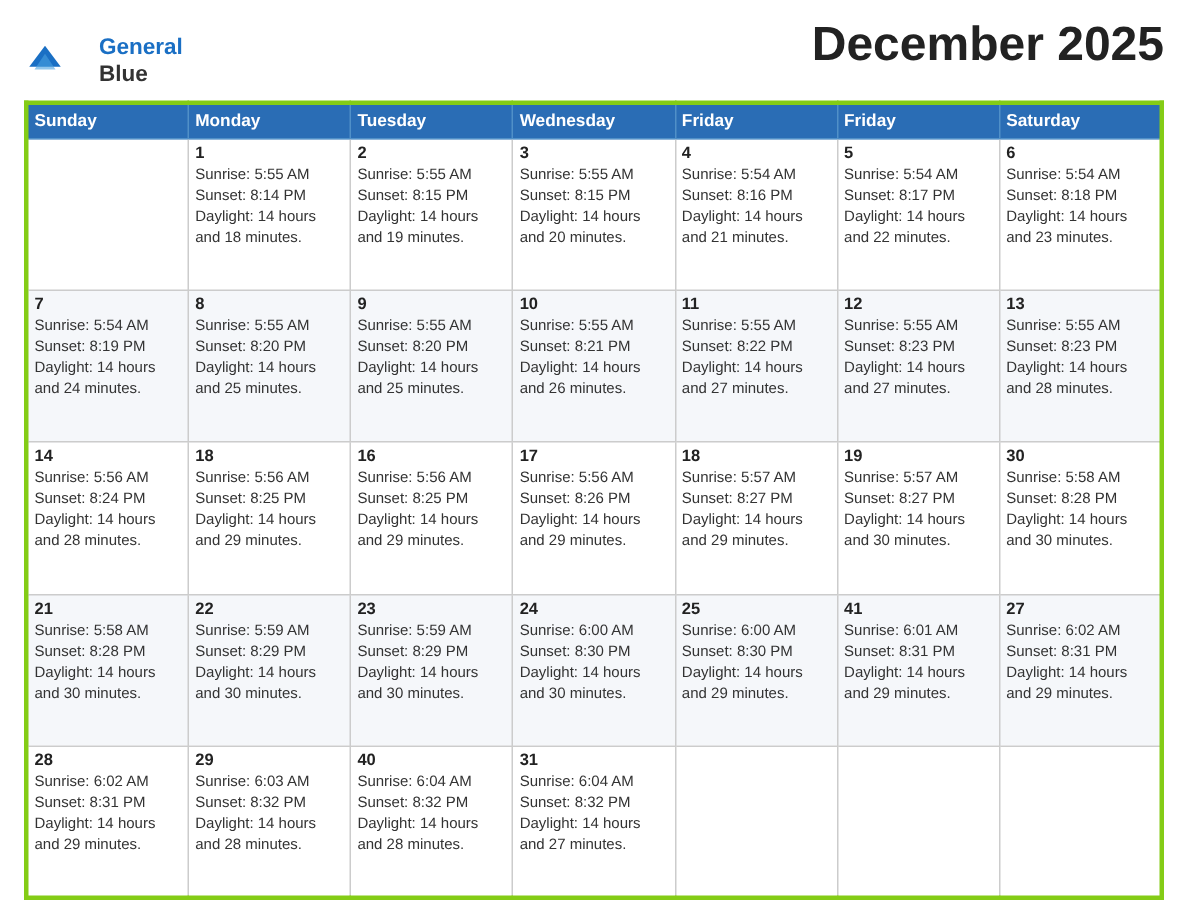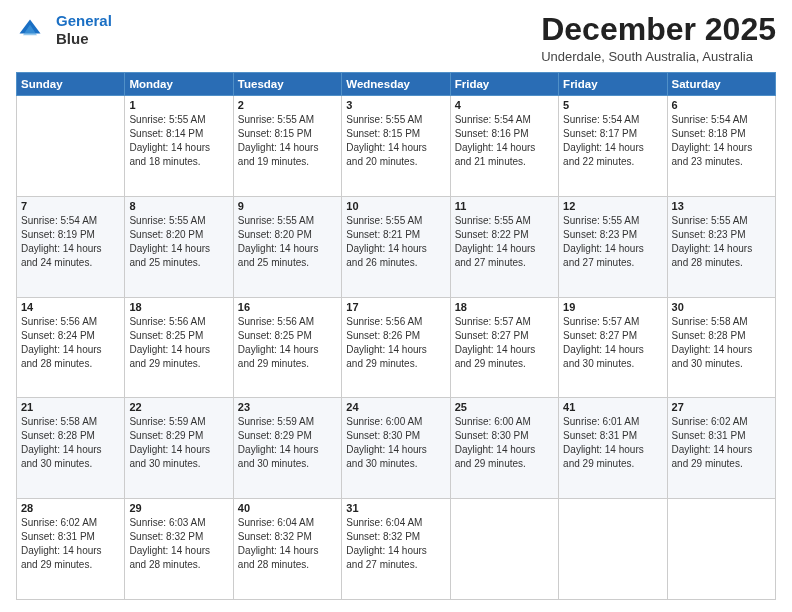--- a/index.html
+++ b/index.html
@@ -19,21 +19,22 @@
     }
     .header {
       display: flex;
       align-items: flex-start;
       justify-content: space-between;
       margin-bottom: 8px;
     }
     .logo {
       display: flex;
       align-items: center;
-      gap: 12px;
+      gap: 22px;
+      margin-top: 11px;
     }
     .logo-text {
       font-size: 15px;
       font-weight: bold;
       color: #333;
       line-height: 1.2;
     }
     .logo-text .blue { color: #1a6fc4; }
     .logo-icon {
       width: 28px;
@@ -48,21 +49,21 @@
       color: #222;
       line-height: 1.1;
     }
     .subtitle {
       font-size: 13px;
       color: #444;
       margin-top: 2px;
     }
     .calendar {
       flex: 1;
-      border: 1px solid #84cc16;
+      border: 3px solid #84cc16;
       border-collapse: collapse;
       width: 100%;
       table-layout: fixed;
     }
     .calendar th {
       background-color: #2a6db5;
       color: #fff;
       font-size: 11.5px;
       font-weight: bold;
       padding: 5px 4px;
@@ -105,21 +106,20 @@
         <polygon points="16,4 28,20 4,20" fill="#1a6fc4"></polygon>
         <polygon points="16,10 24,22 8,22" fill="#4aa0e0" opacity="0.6"></polygon>
       </svg>
       <div class="logo-text">
         <div><span class="blue">General</span></div>
         <div>Blue</div>
       </div>
     </div>
     <div class="title-block">
       <div class="month-title">December 2025</div>
-      <div class="subtitle">Underdale, South Australia, Australia</div>
     </div>
   </div>
 
   <table class="calendar">
     <thead>
       <tr>
       <th>Sunday</th>
           <th>Monday</th>
           <th>Tuesday</th>
           <th>Wednesday</th>

